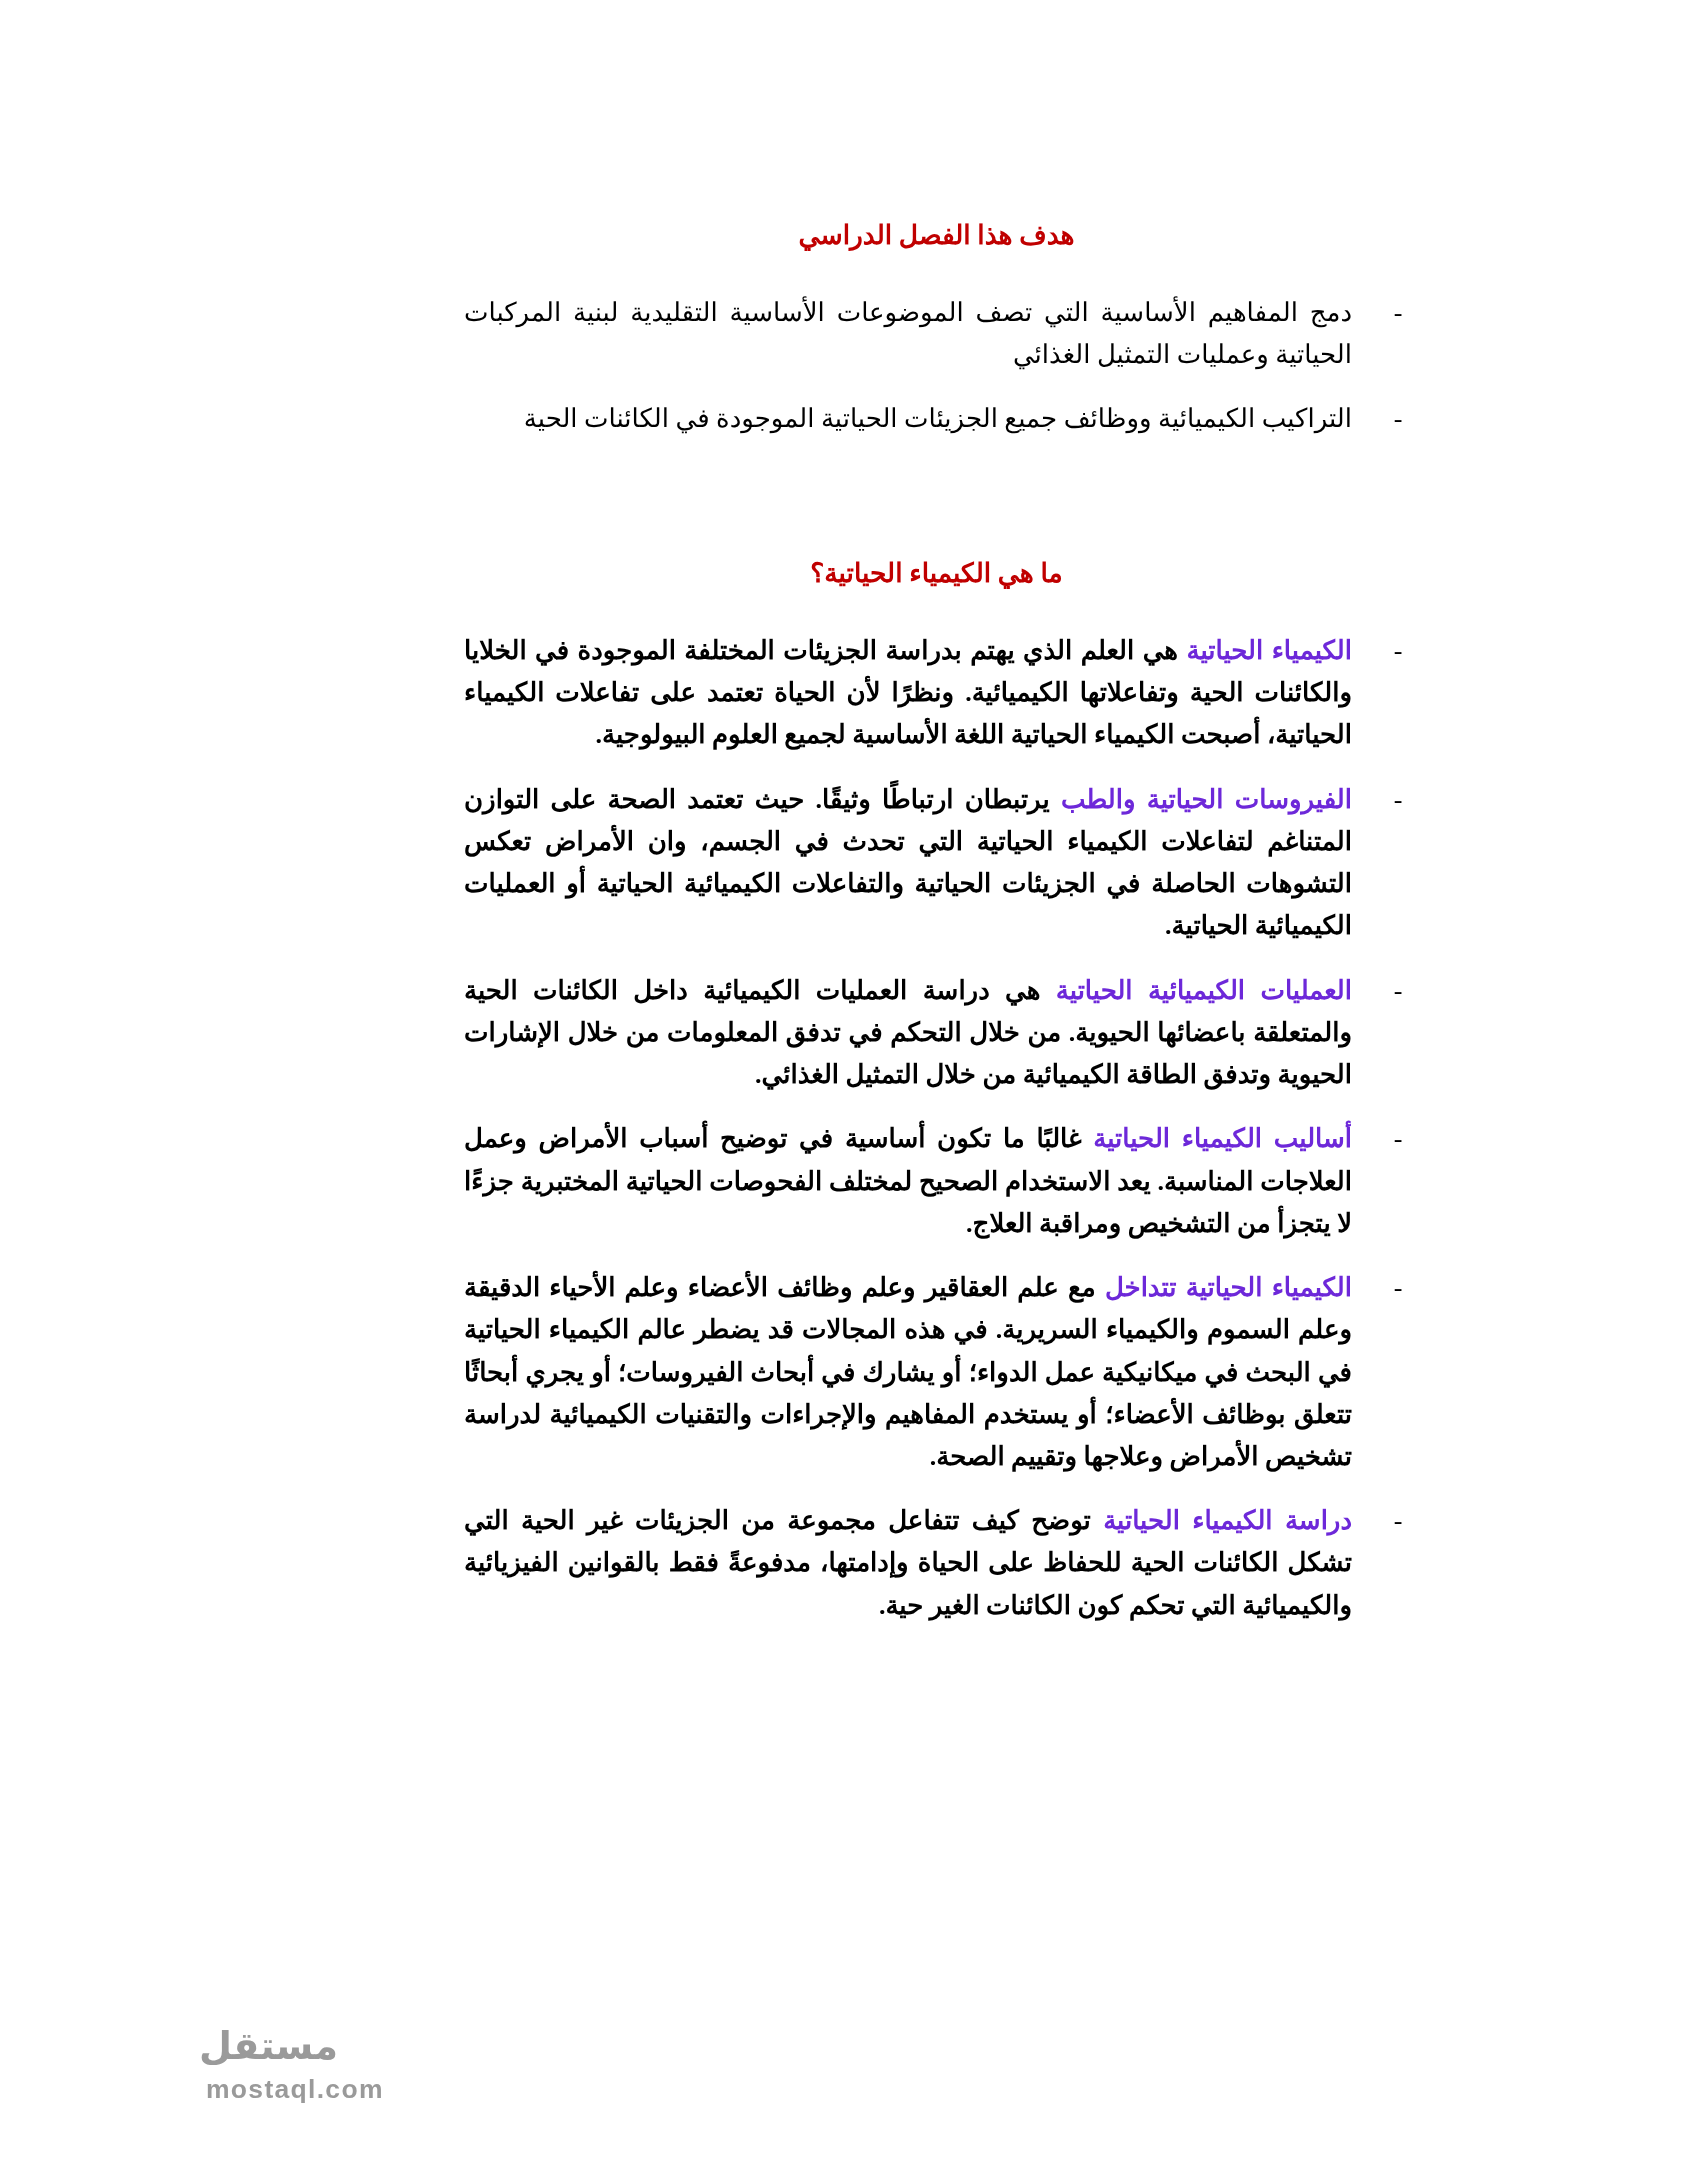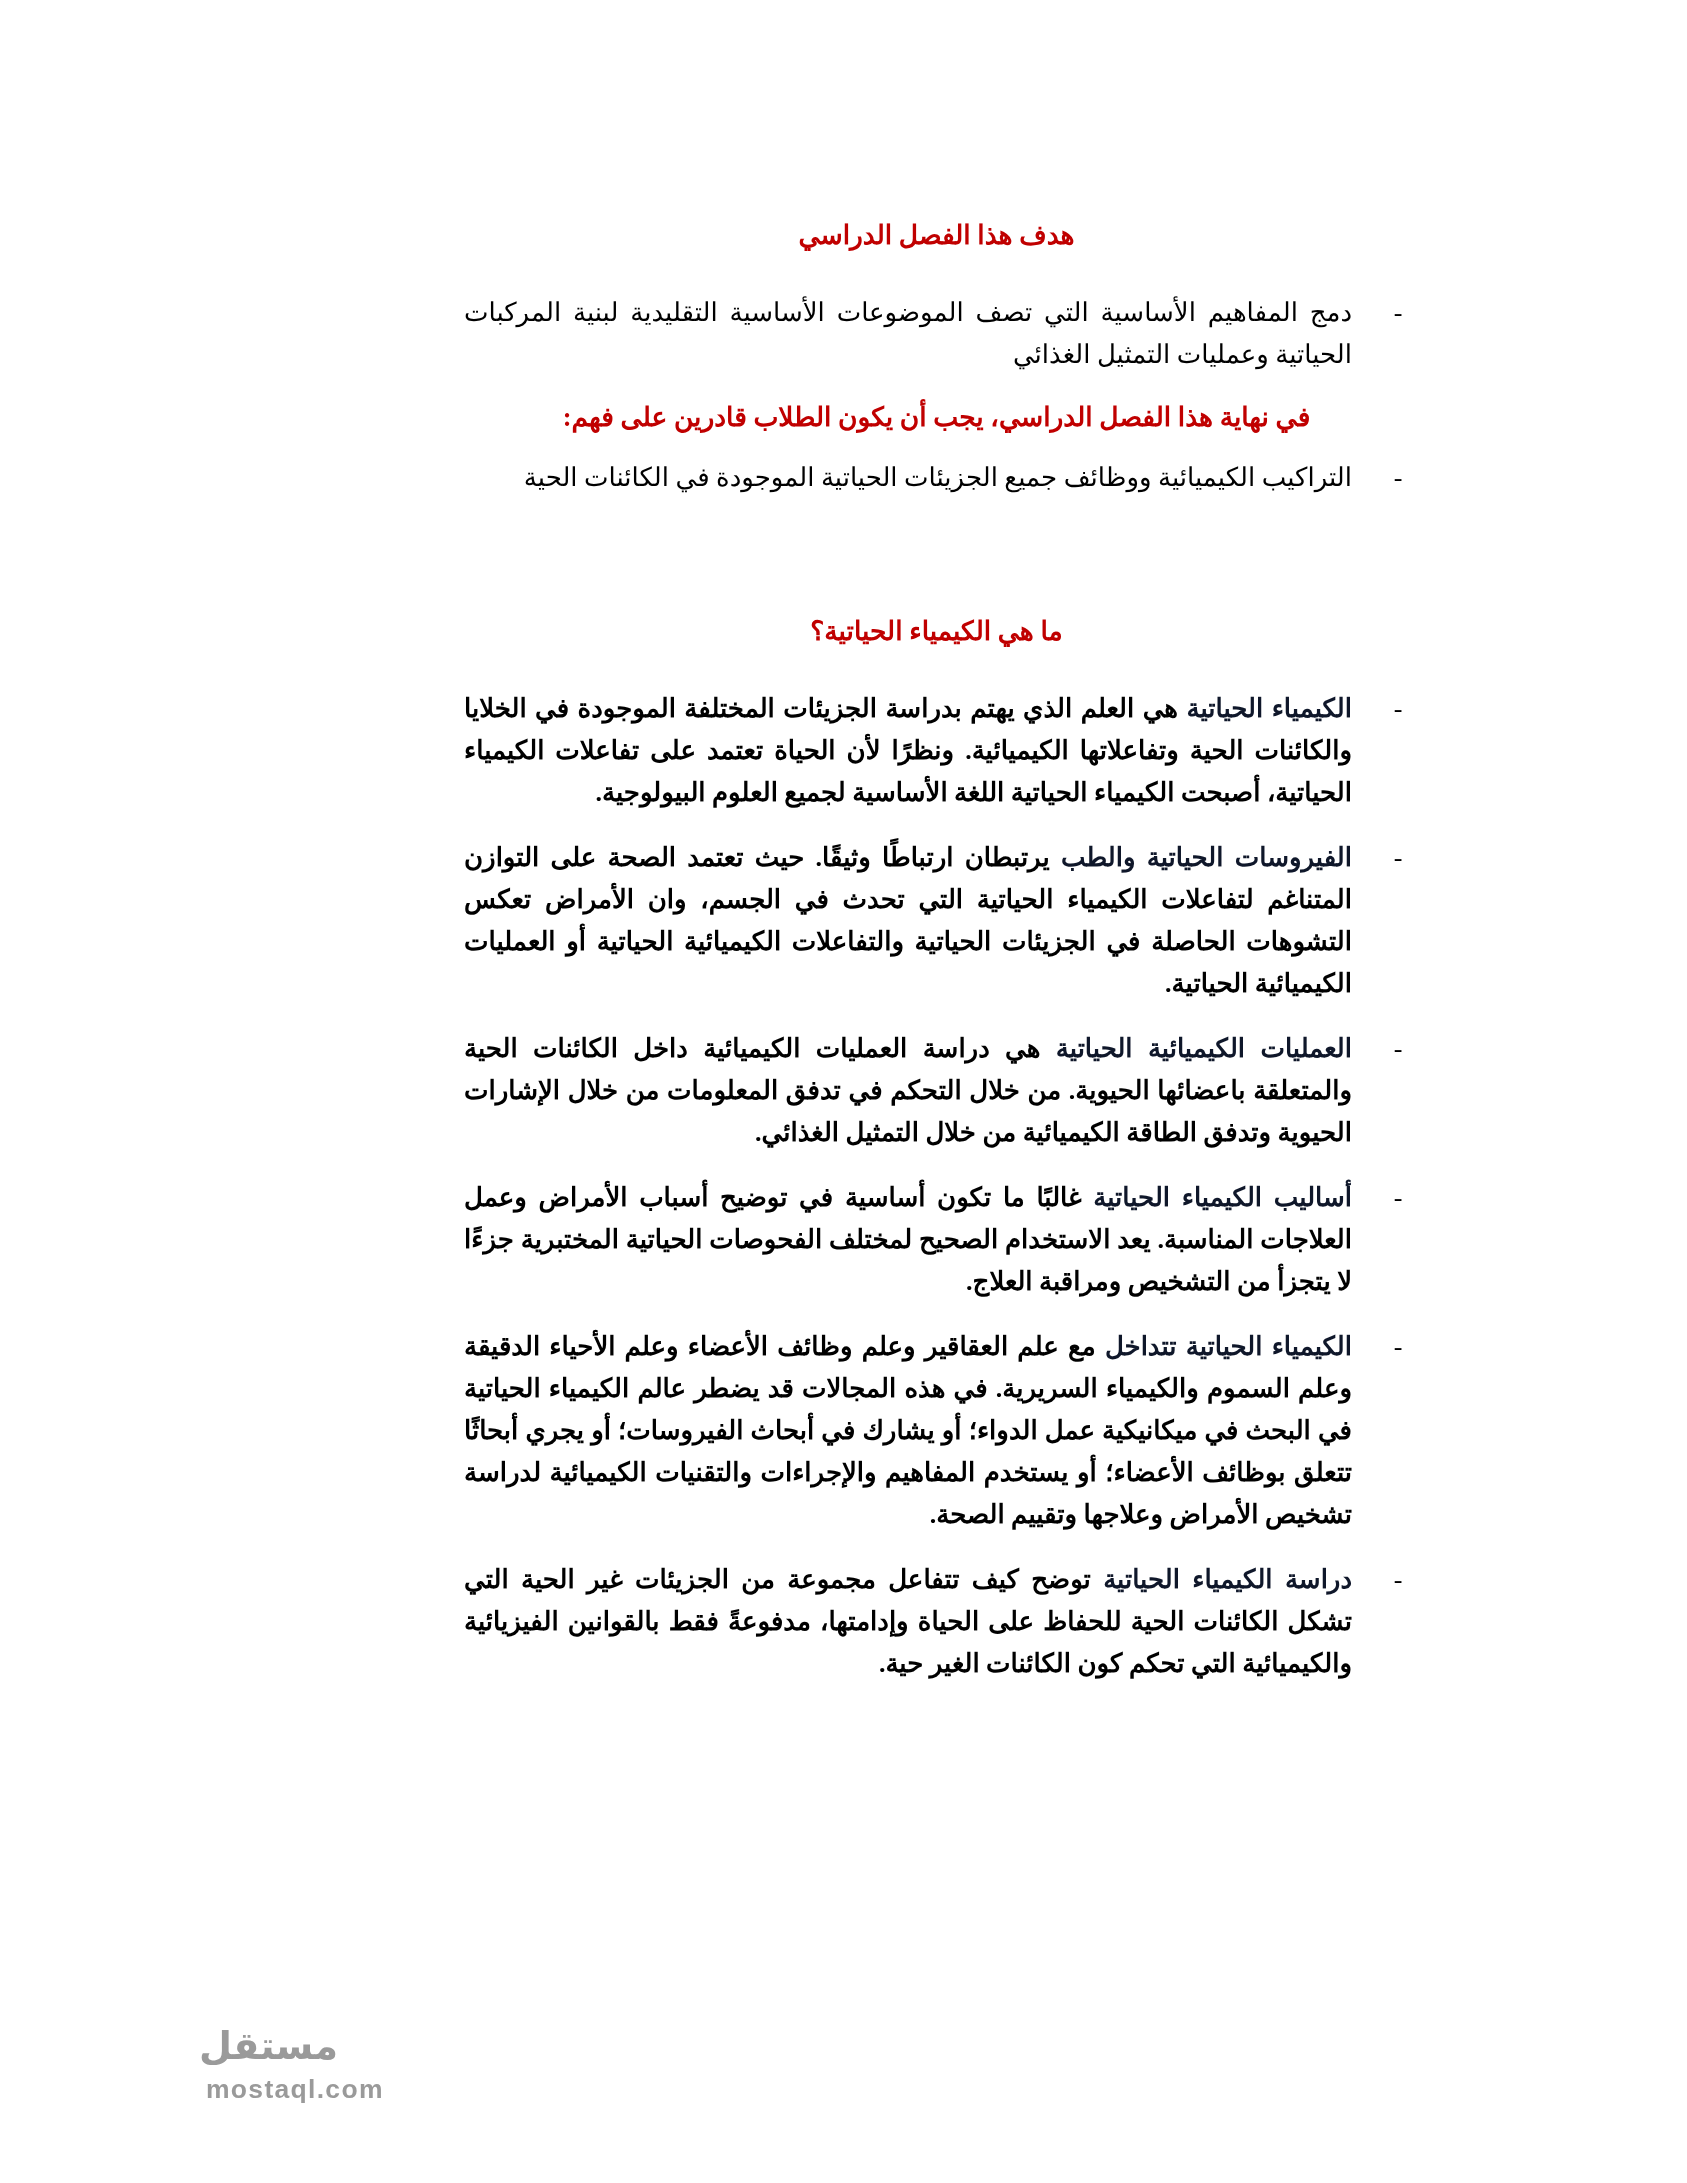--- a/index.html
+++ b/index.html
@@ -65,21 +65,21 @@
   }
   ul.dash-list > li .dash {
     position: absolute;
     right: 6.6px;
     top: 0;
     color: #000;
     font-size: 26px;
     line-height: 1.62;
   }
   .red {
-    color: #0f172a;
+    color: #6d28d9;
     font-weight: bold;
   }
   .blk-bold {
     font-weight: bold;
   }
 
   .objectives-block ul.dash-list > li {
     padding-right: 57px;
   }
   .spacer-md { height: 41px; }
@@ -126,21 +126,20 @@
 
       <div class="center-heading">هدف هذا الفصل الدراسي</div>
 
       <ul class="dash-list">
         <li>
           <span class="dash">-</span>
           <span>دمج المفاهيم الأساسية التي تصف الموضوعات الأساسية التقليدية لبنية المركبات الحياتية وعمليات التمثيل الغذائي</span>
         </li>
       </ul>
 
-      <div class="inline-red-heading">في نهاية هذا الفصل الدراسي، يجب أن يكون الطلاب قادرين على فهم:</div>
 
       <ul class="dash-list">
         <li>
           <span class="dash">-</span>
           <span>التراكيب الكيميائية ووظائف جميع الجزيئات الحياتية الموجودة في الكائنات الحية</span>
         </li>
       </ul>
 
     </div>
 

